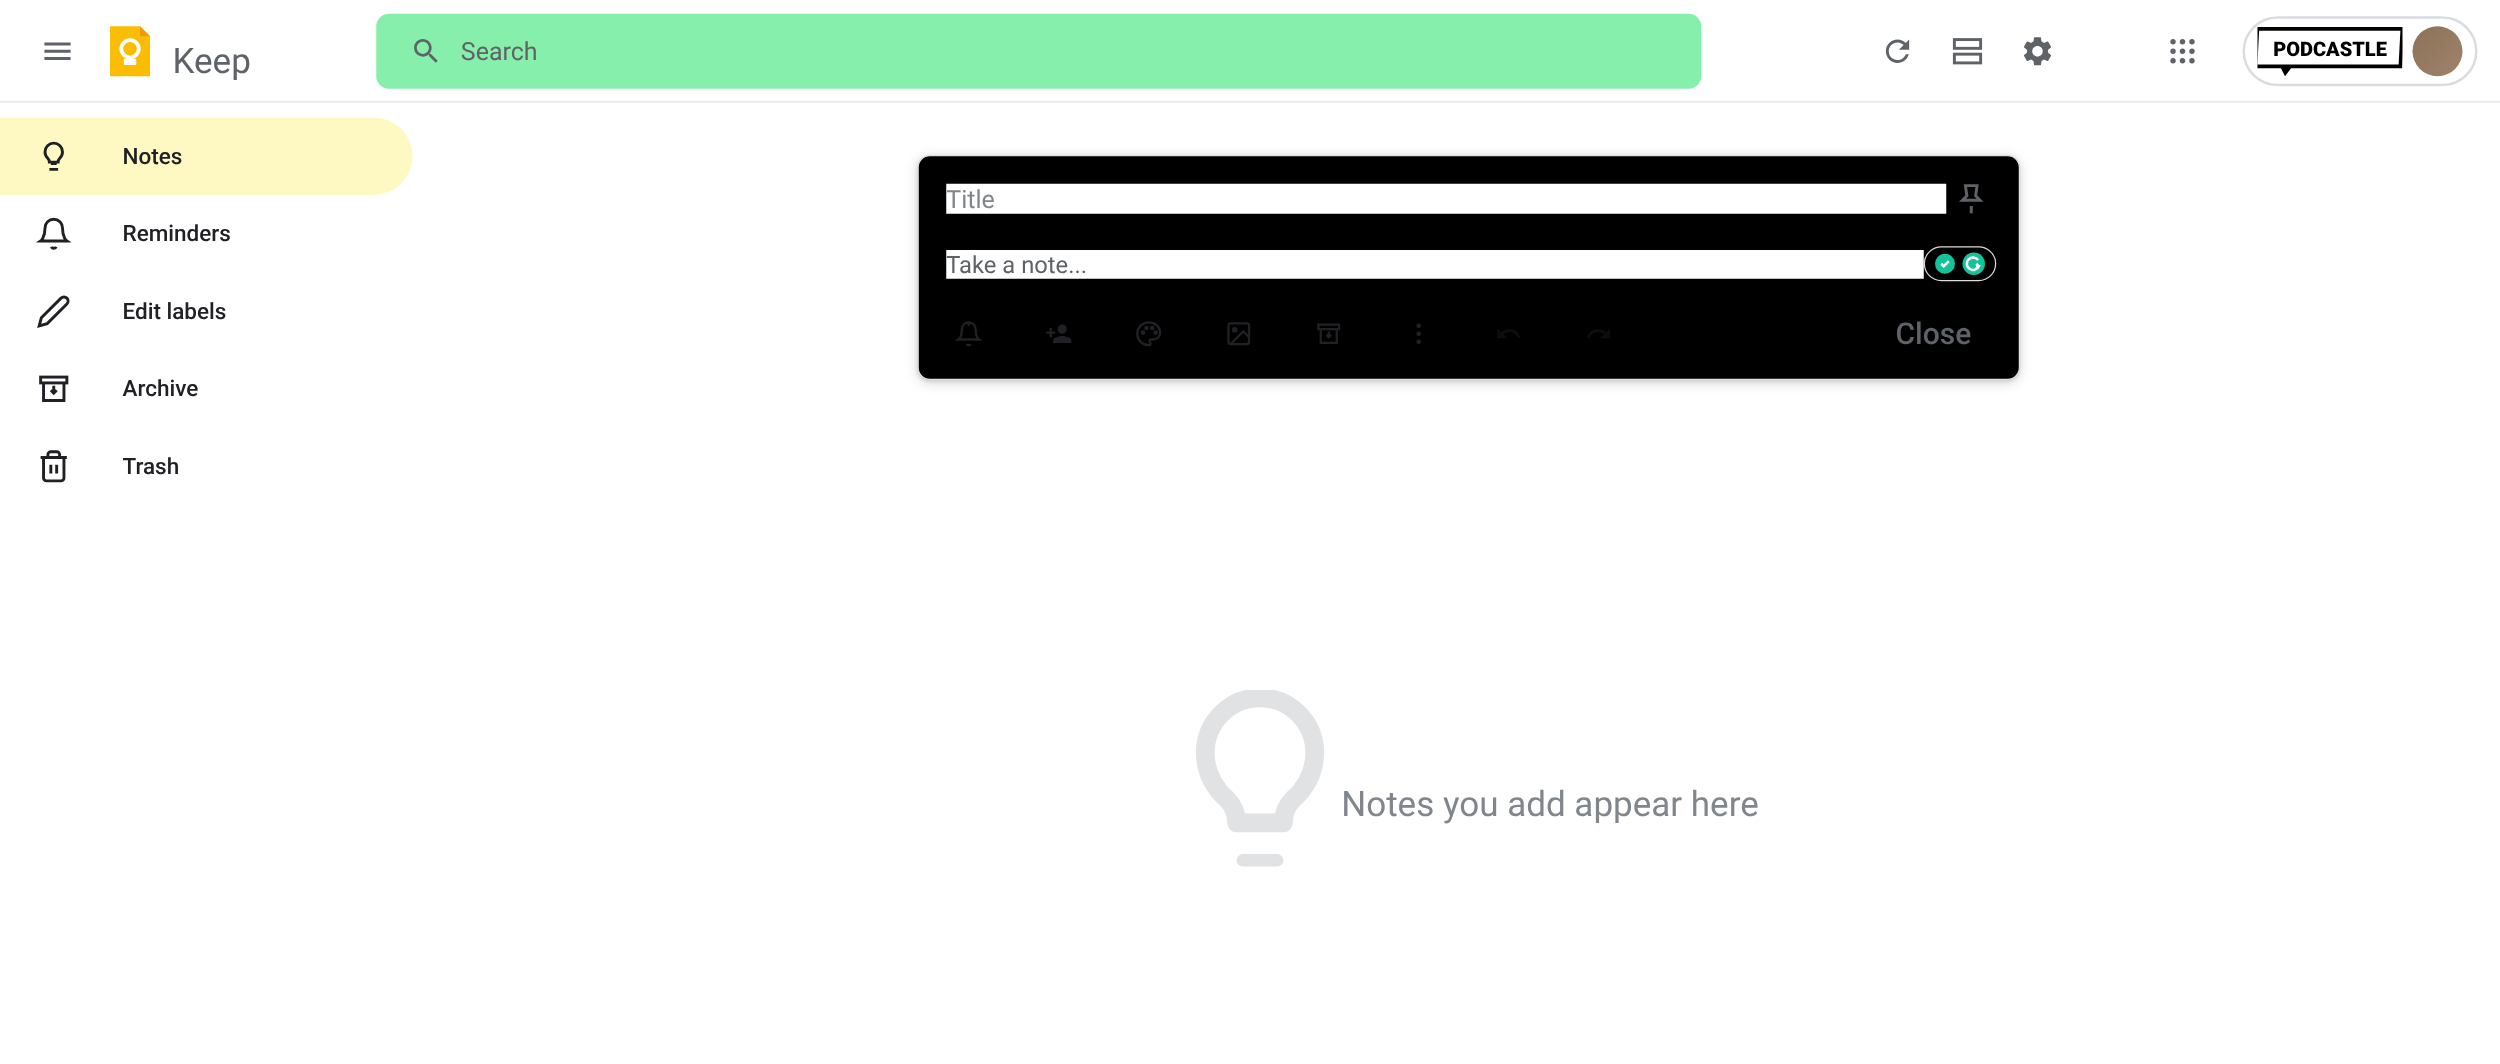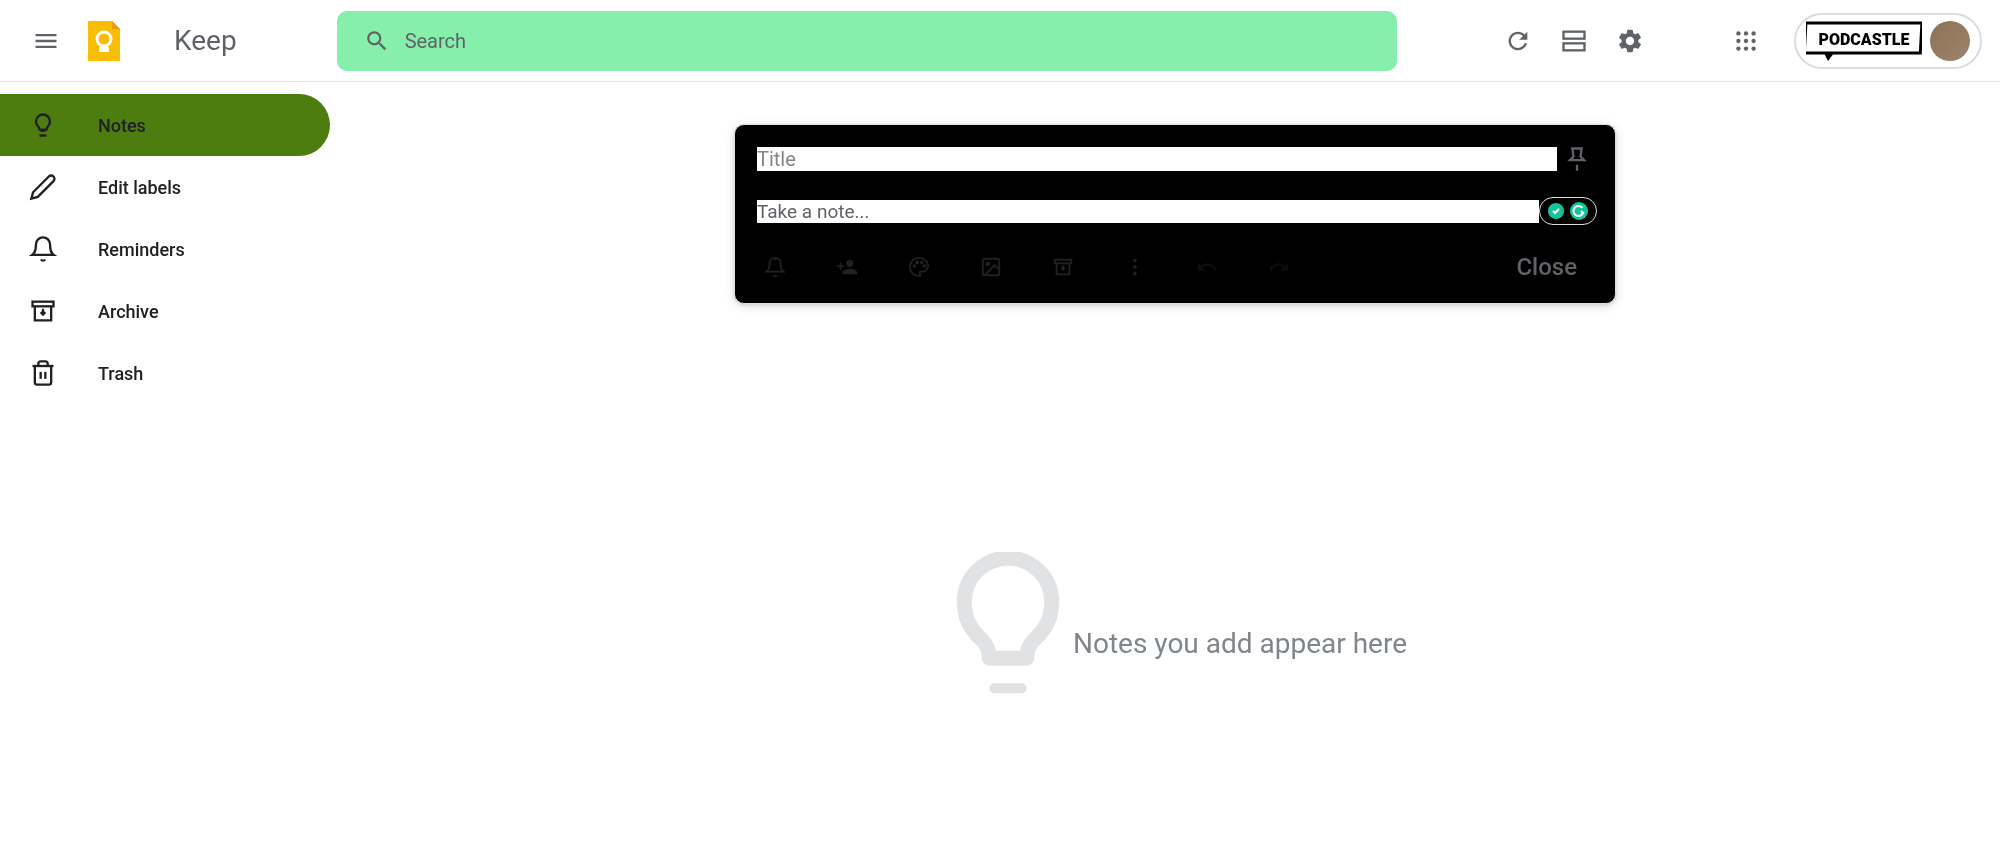--- a/index.html
+++ b/index.html
@@ -25,23 +25,22 @@
   width: 56px;
   height: 56px;
   display: flex;
   align-items: center;
   justify-content: center;
   border-radius: 50%;
   cursor: pointer;
 }
 .logo-section {
   display: flex;
-  align-items: center;
+  align-items: flex-end;
   margin-left: 6px;
-  gap: 36px;
 }
 .keep-logo {
   width: 48px;
   height: 48px;
   position: relative;
 }
 .keep-logo svg {
   width: 100%;
   height: 100%;
 }
@@ -131,21 +130,21 @@
 .sidebar-item {
   height: 62px;
   display: flex;
   align-items: center;
   padding-left: 28px;
   cursor: pointer;
   border-radius: 0 31px 31px 0;
   margin-right: 20px;
 }
 .sidebar-item.active {
-  background: #4d7c0f;
+  background: #fef9c3;
 }
 .sidebar-icon {
   width: 30px;
   display: flex;
   align-items: center;
   justify-content: center;
 }
 .sidebar-label {
   font-size: 18px;
   color: #202124;
@@ -338,32 +337,32 @@
       <div class="sidebar-icon">
         <svg width="28" height="28" viewBox="0 0 24 24" fill="none" stroke="#202124" stroke-width="2">
             <path d="M9 21h6M10 17h4M12 3a6 6 0 0 0-6 6c0 2 1 3.5 2 4.5.5.5 1 1.5 1 2.5h6c0-1 .5-2 1-2.5 1-1 2-2.5 2-4.5a6 6 0 0 0-6-6z"></path>
           </svg>
       </div>
       <span class="sidebar-label">Notes</span>
     </div>
     <div class="sidebar-item">
       <div class="sidebar-icon">
         <svg width="28" height="28" viewBox="0 0 24 24" fill="none" stroke="#202124" stroke-width="2">
-            <path d="M17 3a2.828 2.828 0 1 1 4 4L7.5 20.5 2 22l1.5-5.5L17 3z"></path>
+            <path d="M18 8A6 6 0 0 0 6 8c0 7-3 9-3 9h18s-3-2-3-9M13.73 21a2 2 0 0 1-3.46 0"></path>
           </svg>
       </div>
-      <span class="sidebar-label">Edit labels</span>
+      <span class="sidebar-label">Reminders</span>
     </div>
     <div class="sidebar-item">
       <div class="sidebar-icon">
         <svg width="28" height="28" viewBox="0 0 24 24" fill="none" stroke="#202124" stroke-width="2">
-            <path d="M18 8A6 6 0 0 0 6 8c0 7-3 9-3 9h18s-3-2-3-9M13.73 21a2 2 0 0 1-3.46 0"></path>
+            <path d="M17 3a2.828 2.828 0 1 1 4 4L7.5 20.5 2 22l1.5-5.5L17 3z"></path>
           </svg>
       </div>
-      <span class="sidebar-label">Reminders</span>
+      <span class="sidebar-label">Edit labels</span>
     </div>
     <div class="sidebar-item">
       <div class="sidebar-icon">
         <svg width="28" height="28" viewBox="0 0 24 24" fill="none" stroke="#202124" stroke-width="2">
             <rect x="3" y="4" width="18" height="4"></rect>
             <path d="M5 8v12h14V8M10 13l2 2 2-2M12 10v5"></path>
           </svg>
       </div>
       <span class="sidebar-label">Archive</span>
     </div>

